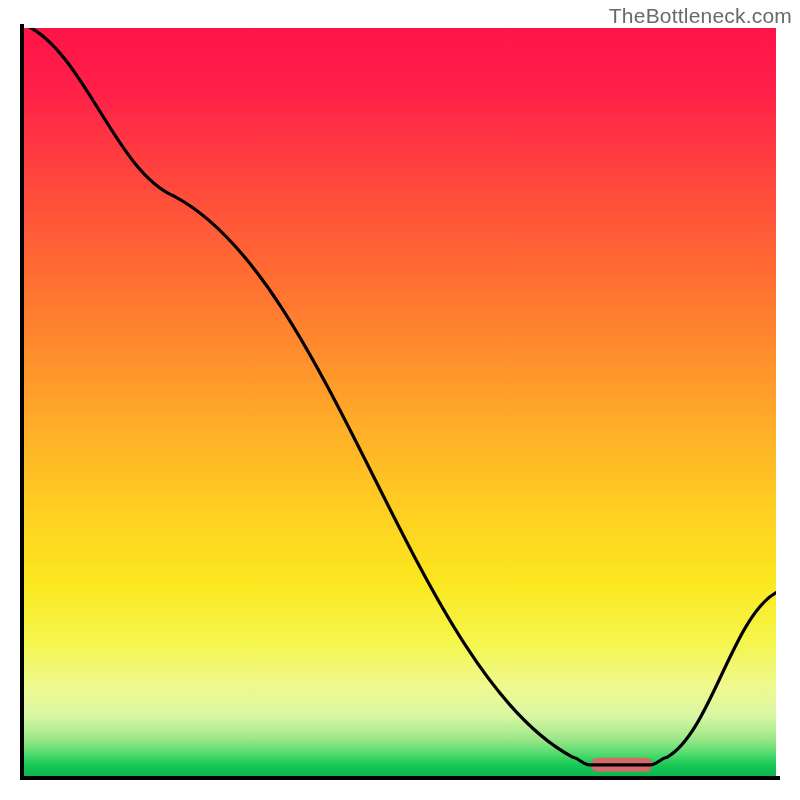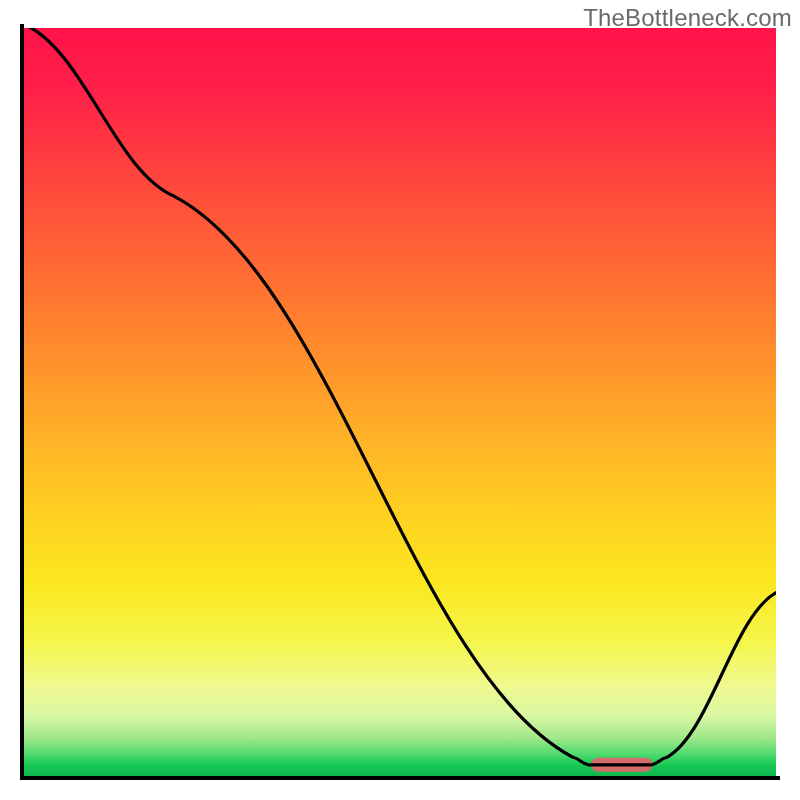--- a/index.html
+++ b/index.html
@@ -61,21 +61,21 @@
     left: 24px;
     top: 28px;
     width: 752px;
     height: 748px;
   }
   .watermark {
     position: absolute;
     top: 4px;
     right: 8px;
     font-family: Arial, Helvetica, sans-serif;
-    font-size: 24px;
+    font-size: 21px;
     color: #67696b;
     letter-spacing: 0.2px;
   }
 </style>
 </head>
 <body>
 
 <div class="frame">
 
   <div class="watermark">TheBottleneck.com</div>

